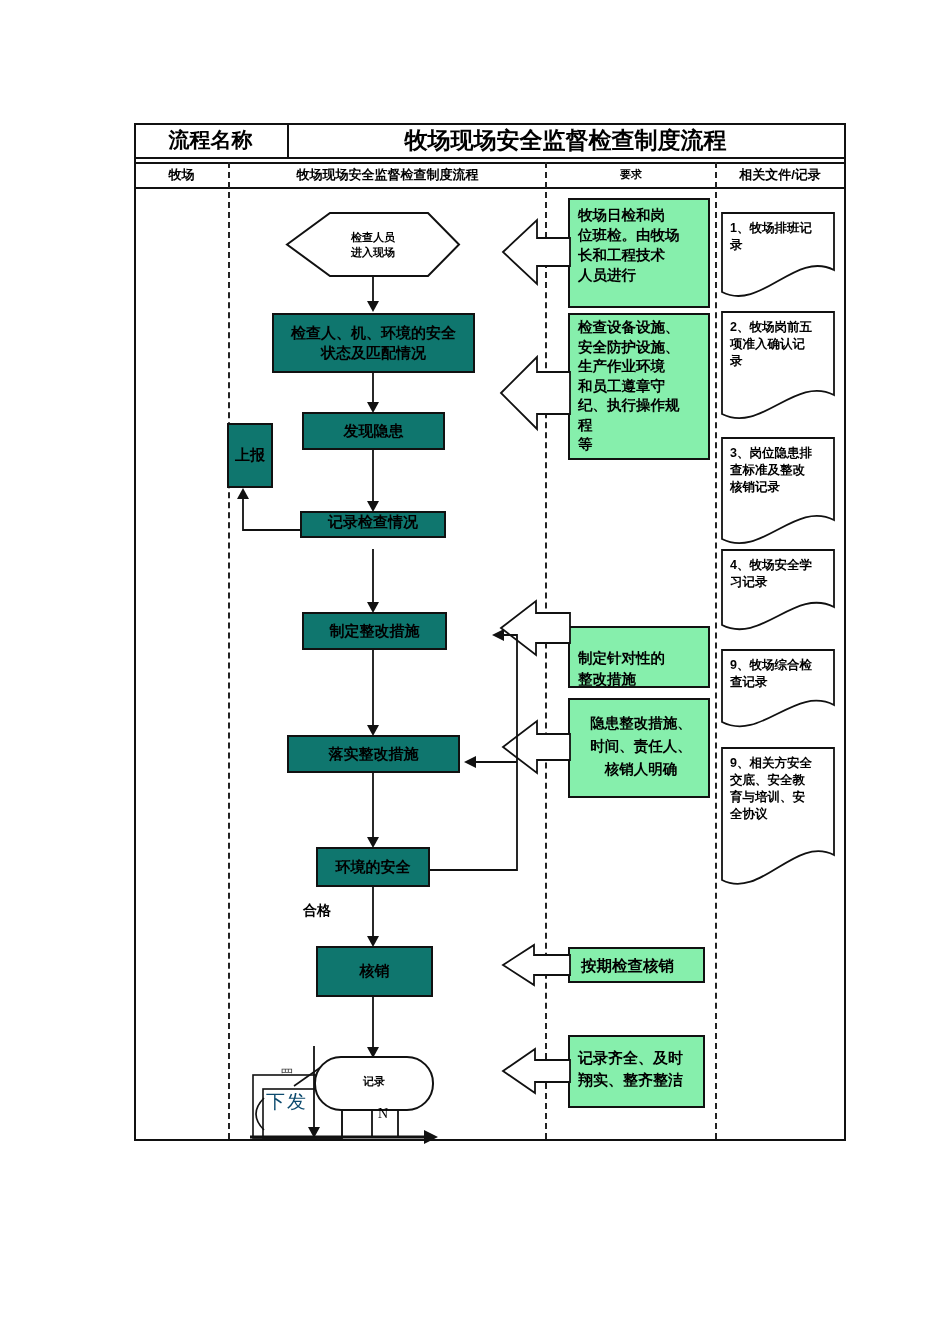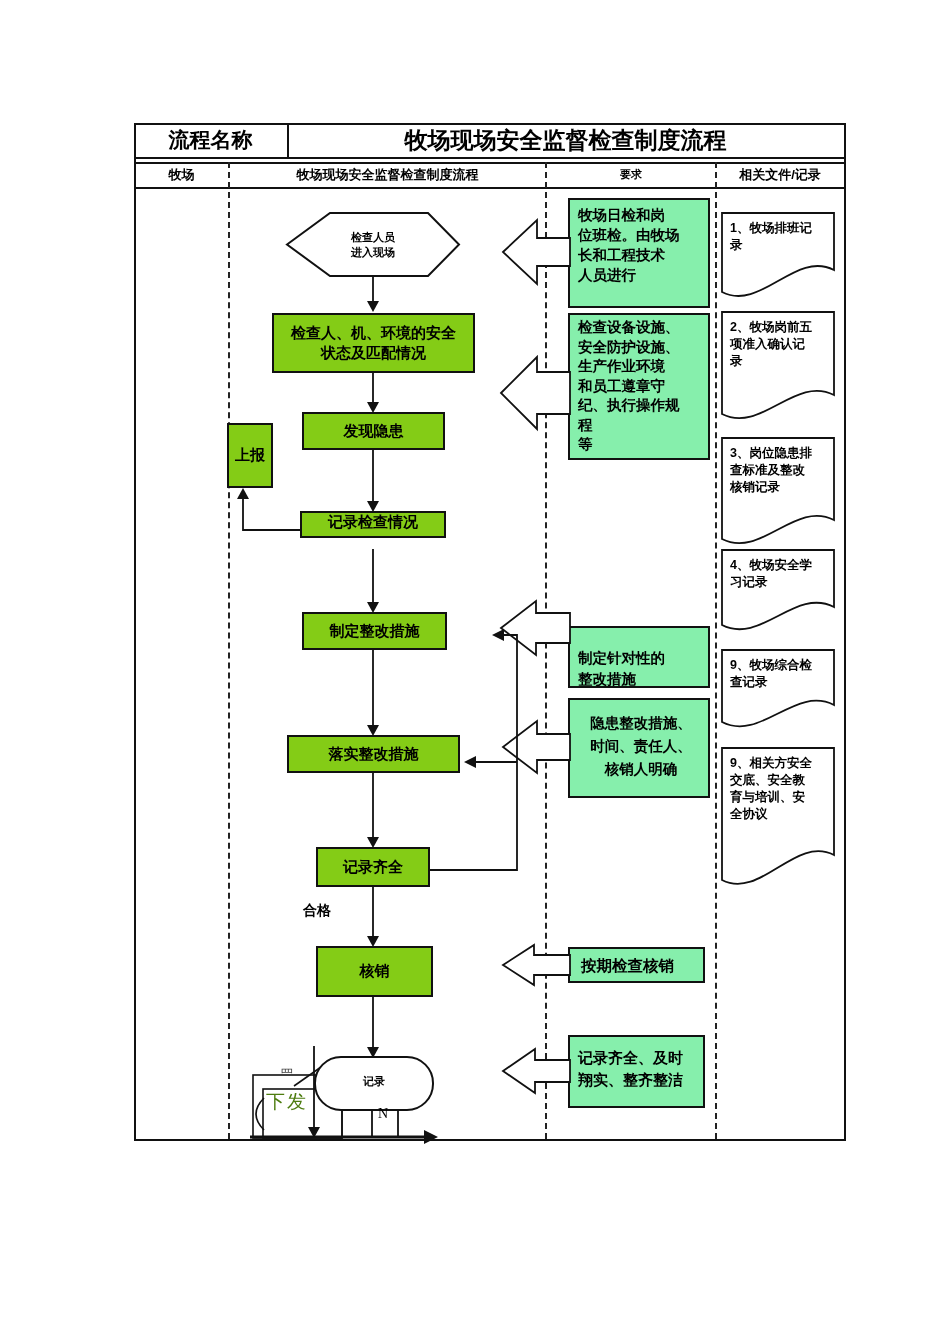--- a/index.html
+++ b/index.html
@@ -4,21 +4,21 @@
 <style>
   html,body{margin:0;padding:0;background:#fff;}
   .page{position:relative;width:950px;height:1344px;background:#fff;overflow:hidden;
         font-family:"Liberation Sans","DejaVu Sans",sans-serif;color:#000;}
   .abs{position:absolute;}
   .vline{position:absolute;width:0;border-left:2px solid #111;}
   .hline{position:absolute;height:0;border-top:2px solid #111;}
   .dash{position:absolute;width:0;border-left:2px dashed #222;}
   .hdr{position:absolute;display:flex;align-items:center;justify-content:center;
        font-weight:700;text-align:center;}
-  .box{position:absolute;border:2px solid #111;background:#84cc16;box-sizing:border-box;
+  .box{position:absolute;border:2px solid #111;background:#0f766e;box-sizing:border-box;
        display:flex;align-items:center;justify-content:center;text-align:center;
        font-weight:700;font-size:15px;line-height:1.35;white-space:pre-line;}
   .req{position:absolute;border:2px solid #111;background:#86efac;box-sizing:border-box;
        font-weight:700;font-size:14.5px;white-space:pre-line;line-height:20px;
        padding:5px 4px 0 8px;}
   .req.center{text-align:center;}
   .shape-text{position:absolute;display:flex;align-items:center;justify-content:center;
        text-align:center;font-weight:700;font-size:11px;line-height:1.4;white-space:pre-line;}
   .doc-text{position:absolute;font-weight:700;font-size:12.5px;line-height:17px;
        white-space:pre-line;}
@@ -40,30 +40,30 @@
   <div class="dash" style="left:715px;top:162px;height:977px;"></div>
 
   <div class="hdr" style="left:134px;top:123px;width:153px;height:34px;font-size:21px;">流程名称</div>
   <div class="hdr" style="left:287px;top:123px;width:557px;height:34px;font-size:23px;">牧场现场安全监督检查制度流程</div>
   <div class="hdr" style="left:134px;top:162px;width:95px;height:25px;font-size:13px;">牧场</div>
   <div class="hdr" style="left:229px;top:162px;width:317px;height:25px;font-size:13px;">牧场现场安全监督检查制度流程</div>
   <div class="hdr" style="left:546px;top:162px;width:170px;height:25px;font-size:11px;">要求</div>
   <div class="hdr" style="left:716px;top:162px;width:128px;height:25px;font-size:13px;">相关文件/记录</div>
 
   <div class="abs" style="left:281px;top:1066px;font-size:12px;color:#444;">罒</div>
-  <div class="abs" style="left:266px;top:1089px;font-size:19px;color:#4d7c0f;letter-spacing:2px;">下发</div>
+  <div class="abs" style="left:266px;top:1089px;font-size:19px;color:#0c4a6e;letter-spacing:2px;">下发</div>
 
   <div class="box" style="left:272px;top:313px;width:203px;height:60px;">检查人、机、环境的安全
 状态及匹配情况</div>
   <div class="box" style="left:302px;top:412px;width:143px;height:38px;">发现隐患</div>
   <div class="box" style="left:227px;top:423px;width:46px;height:65px;line-height:1.25;">上报</div>
   <div class="box" style="left:300px;top:511px;width:146px;height:27px;font-family:Liberation Mono, monospace;">记录检查情况</div>
   <div class="box" style="left:302px;top:612px;width:145px;height:38px;">制定整改措施</div>
   <div class="box" style="left:287px;top:735px;width:173px;height:38px;">落实整改措施</div>
-  <div class="box" style="left:316px;top:847px;width:114px;height:40px;">记录齐全</div>
+  <div class="box" style="left:316px;top:847px;width:114px;height:40px;">环境的安全</div>
   <div class="box" style="left:316px;top:946px;width:117px;height:51px;">核销</div>
 
   <div class="req" style="left:568px;top:198px;width:142px;height:110px;">牧场日检和岗
 位班检。由牧场
 长和工程技术
 人员进行</div>
   <div class="req" style="left:568px;top:313px;width:142px;height:147px;line-height:19.5px;padding-top:3px;">检查设备设施、
 安全防护设施、
 生产作业环境
 和员工遵章守

